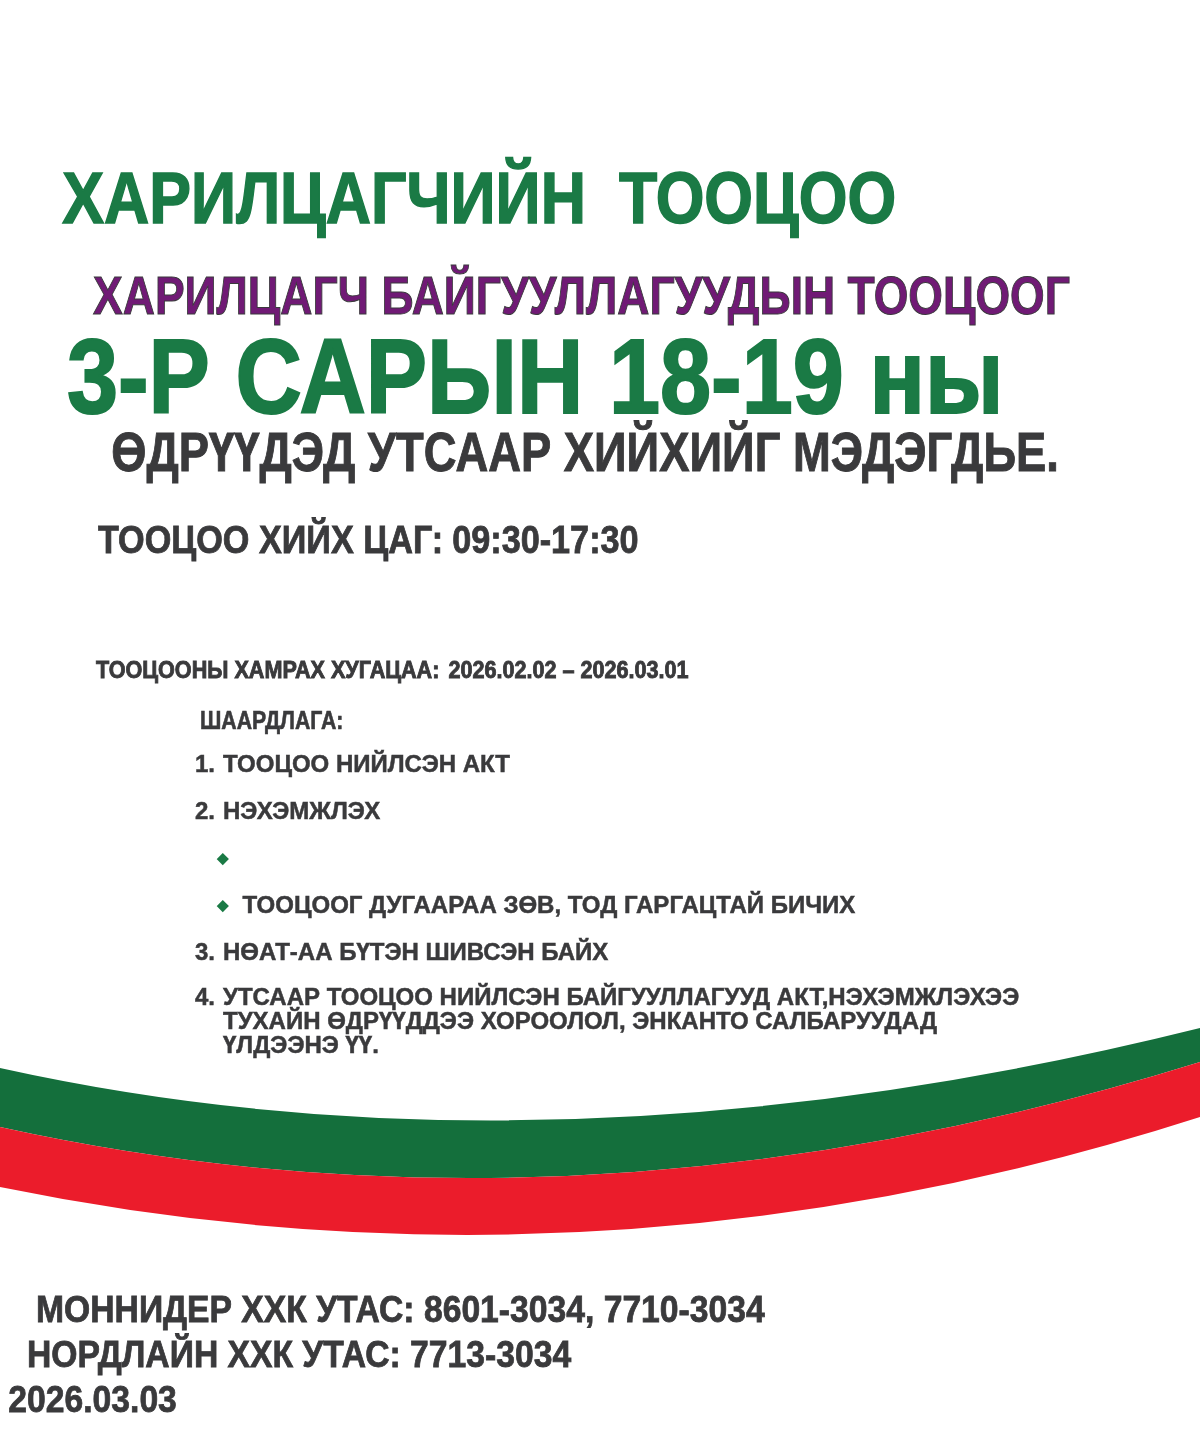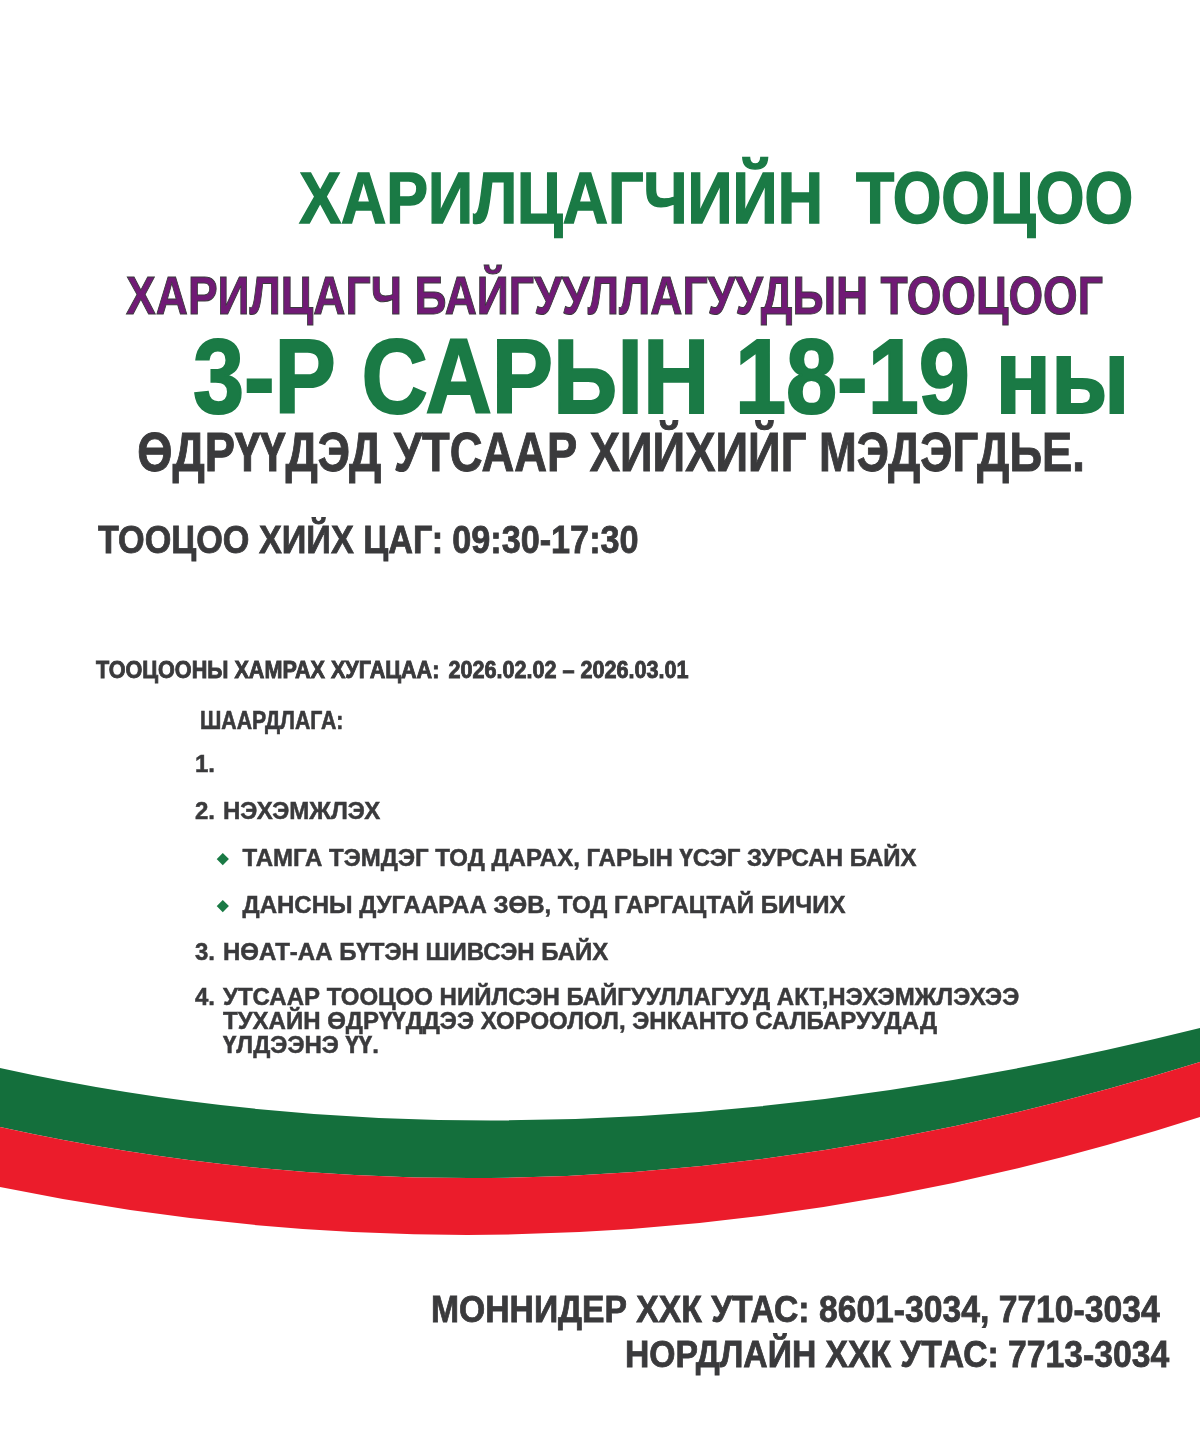--- a/index.html
+++ b/index.html
@@ -6,21 +6,21 @@
   .canvas{
     position:relative;
     width:1200px;height:1431px;
     background:#ffffff;
     overflow:hidden;
     font-family:"Liberation Sans",sans-serif;
     font-weight:bold;
     color:#3a3a3c;
   }
   .abs{position:absolute;}
-  .center{left:0;right:4px;text-align:right;white-space:nowrap;}
+  .center{left:0;right:12px;text-align:left;white-space:nowrap;}
   .inner{display:inline-block;white-space:nowrap;}
   .ox-c{transform-origin:50% 50%;}
   .ox-l{transform-origin:0 50%;}
 
   
   .title{top:162px;font-size:72px;line-height:72px;color:#1a7a45;
          -webkit-text-stroke:1.5px #1a7a45;}
   .title .inner{transform:scaleX(.87);word-spacing:18px;}
   .sub1{top:269px;font-size:53px;line-height:53px;color:#701a75;
         -webkit-text-stroke:1px #3a3a3c;}
@@ -104,32 +104,32 @@
     <span class="inner ox-l"><span>ТООЦООНЫ ХАМРАХ ХУГАЦАА:</span><span class="val">2026.02.02 – 2026.03.01</span></span>
   </div>
 
   <div class="abs reqhead">
     <span class="inner ox-l">ШААРДЛАГА:</span>
   </div>
 
   <div class="abs list">
     <div class="li">
       <span class="n">1.</span>
+      <span class="txt">ТООЦОО НИЙЛСЭН АКТ</span>
     </div>
     <div class="li">
       <span class="n">2.</span>
       <span class="txt">НЭХЭМЖЛЭХ</span>
     </div>
     <div class="li bul">
       <span class="d">◆</span>
-      <span class="txt">ТАМГА ТЭМДЭГ ТОД ДАРАХ, ГАРЫН ҮСЭГ ЗУРСАН БАЙХ</span>
     </div>
     <div class="li bul">
       <span class="d">◆</span>
-      <span class="txt">ДАНСНЫ ДУГААРАА ЗӨВ, ТОД ГАРГАЦТАЙ БИЧИХ</span>
+      <span class="txt">ТООЦООГ ДУГААРАА ЗӨВ, ТОД ГАРГАЦТАЙ БИЧИХ</span>
     </div>
     <div class="li">
       <span class="n">3.</span>
       <span class="txt">НӨАТ-АА БҮТЭН ШИВСЭН БАЙХ</span>
     </div>
     <div class="li multi">
       <span class="n">4.</span>
       <span class="ml">
         <span class="l">УТСААР ТООЦОО НИЙЛСЭН БАЙГУУЛЛАГУУД АКТ,НЭХЭМЖЛЭХЭЭ</span>
         <span class="l">ТУХАЙН ӨДРҮҮДДЭЭ ХОРООЛОЛ, ЭНКАНТО САЛБАРУУДАД</span>
@@ -138,15 +138,18 @@
     </div>
   </div>
 
   <div class="abs center contact">
     <div class="row">
       <span class="inner ox-c">МОННИДЕР ХХК УТАС: 8601-3034, 7710-3034</span>
     </div>
     <div class="row">
       <span class="inner ox-c">НОРДЛАЙН ХХК УТАС: 7713-3034</span>
     </div>
+    <div class="row">
+      <span class="inner ox-c">2026.03.03</span>
+    </div>
   </div>
 
 </div>
 
 </body></html>

